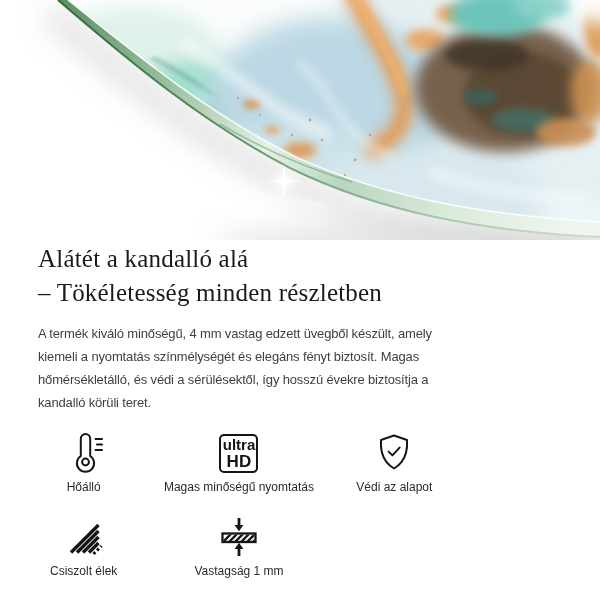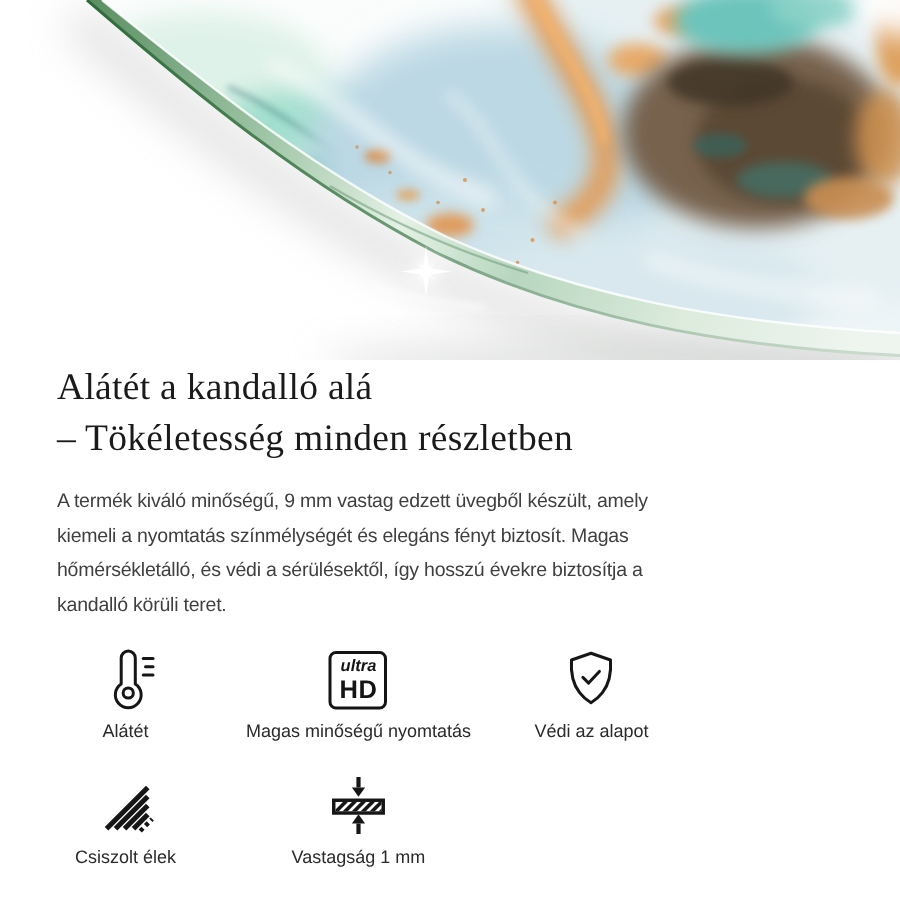--- a/index.html
+++ b/index.html
@@ -21,21 +21,21 @@
   
   .features{margin-top:16px;padding:0 6px;display:grid;grid-template-columns:repeat(3,1fr);
     row-gap:20px;}
   .feature{display:flex;flex-direction:column;align-items:center;text-align:center;}
   .icon-box{height:46px;display:flex;align-items:center;justify-content:center;}
   .feature-label{margin-top:4px;font-size:12px;color:#2a2a2a;}
 
   .uhd{width:35px;height:35px;border:2.5px solid #141414;border-radius:5px;
     display:flex;flex-direction:column;align-items:center;justify-content:center;
     line-height:1;color:#141414;font-weight:700;}
-  .uhd .t{font-size:11px;font-style:italic;}
+  .uhd .t{font-size:15px;}
   .uhd .b{font-size:17px;letter-spacing:0.3px;margin-top:1px;}
 
   .ico{stroke:#161616;fill:none;stroke-width:2;}
 </style>
 </head>
 <body>
 
 <div class="page">
 
   <div class="hero">
@@ -153,38 +153,38 @@
         <path d="M0,-8 L1.2,-1.2 L8,0 L1.2,1.2 L0,8 L-1.2,1.2 L-8,0 L-1.2,-1.2 Z" fill="#ffffff" opacity="0.85" transform="rotate(45)"></path>
       </g>
     </svg>
   </div>
 
   <div class="content">
     <h1 class="title">
       <span>Alátét a kandalló alá</span>
       <span>– Tökéletesség minden részletben</span>
     </h1>
-    <p class="desc">A termék kiváló minőségű, 9 mm vastag edzett üvegből készült, amely kiemeli a nyomtatás színmélységét és elegáns fényt biztosít. Magas hőmérsékletálló, és védi a sérülésektől, így hosszú évekre biztosítja a kandalló körüli teret.</p>
+    <p class="desc">A termék kiváló minőségű, 4 mm vastag edzett üvegből készült, amely kiemeli a nyomtatás színmélységét és elegáns fényt biztosít. Magas hőmérsékletálló, és védi a sérülésektől, így hosszú évekre biztosítja a kandalló körüli teret.</p>
   </div>
 
   <div class="features">
 
     <div class="feature">
       <div class="icon-box">
         <svg width="40" height="44" viewBox="0 0 40 44">
           <path class="ico" d="M21.5,3 a4.7,4.7 0 0 0 -4.7,4.7 V25 a8.6,8.6 0 1 0 9.4,0 V7.7 a4.7,4.7 0 0 0 -4.7,-4.7 Z" stroke-linejoin="round"></path>
           <circle class="ico" cx="21.5" cy="31" r="3.4"></circle>
           <g class="ico" stroke-width="2.2" stroke-linecap="round">
             <path d="M31.5,8 h6.5"></path>
               <path d="M33,13.5 h5"></path>
               <path d="M31.5,19 h6.5"></path>
           </g>
         </svg>
       </div>
-      <div class="feature-label">Alátét</div>
+      <div class="feature-label">Hőálló</div>
     </div>
 
     <div class="feature">
       <div class="icon-box">
         <div class="uhd">
           <span class="t">ultra</span>
           <span class="b">HD</span>
         </div>
       </div>
       <div class="feature-label">Magas minőségű nyomtatás</div>

